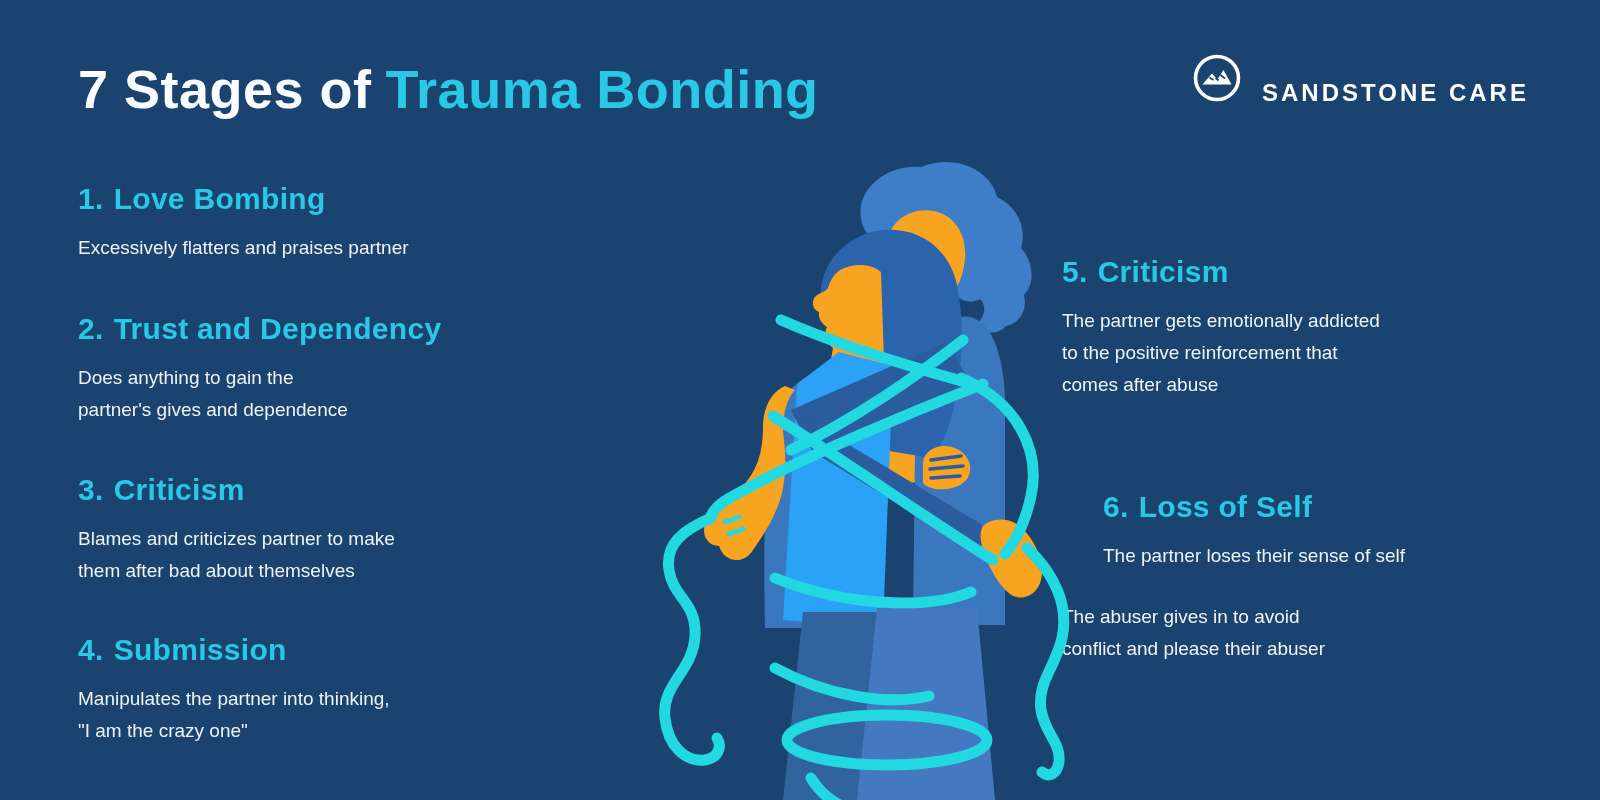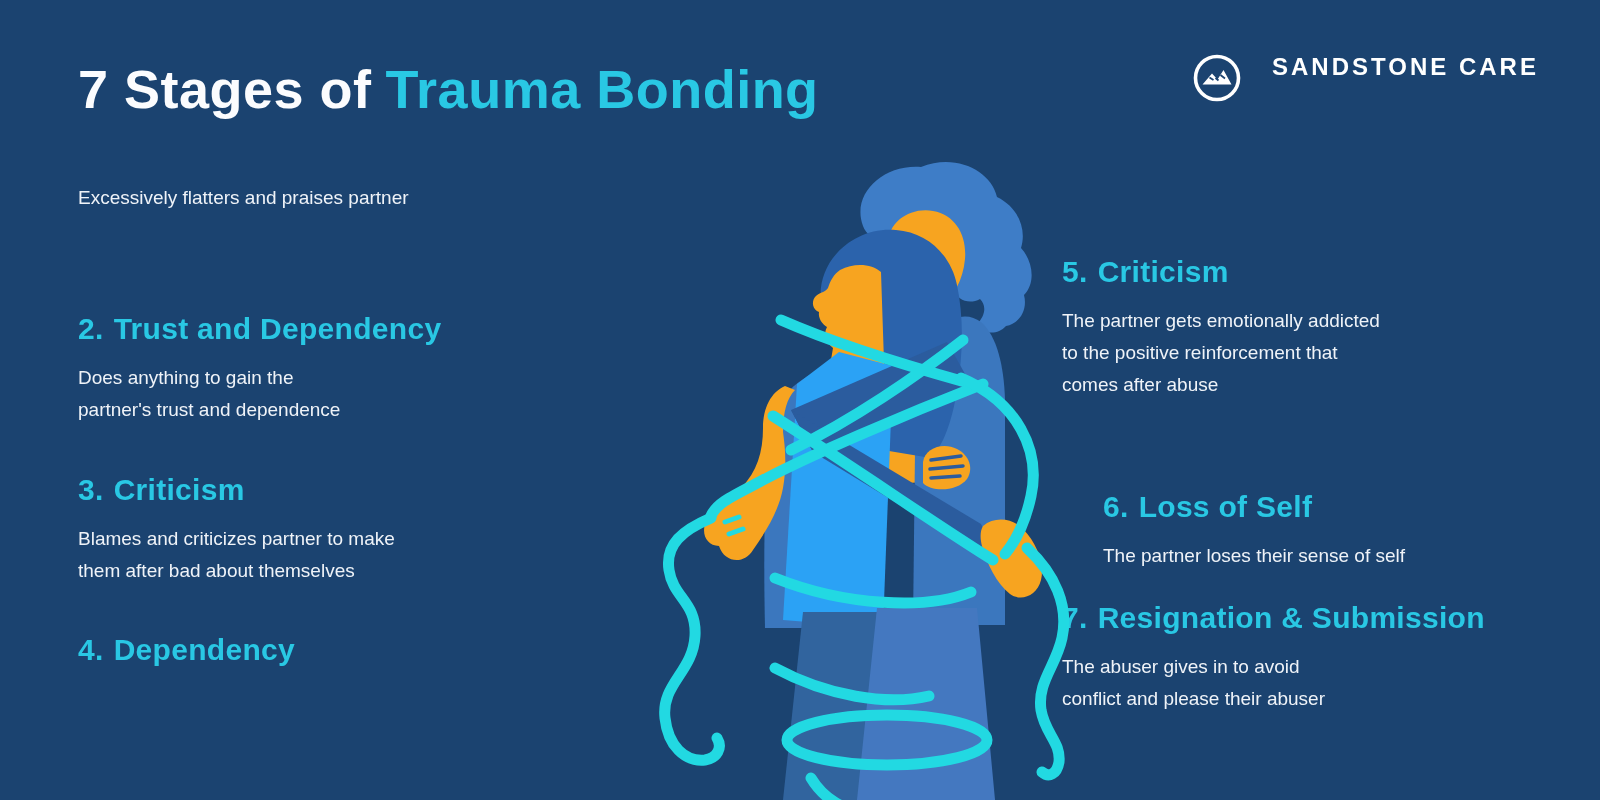--- a/index.html
+++ b/index.html
@@ -11,21 +11,21 @@
   }
   .title{
     position:absolute;left:78px;top:58px;
     font-size:54px;font-weight:800;letter-spacing:.5px;
     white-space:nowrap;
   }
   .title .white{color:#FBFCFE;margin-right:14px;}
   .title .cyan{color:#29C8E4;}
   .brand{
     position:absolute;left:1192px;top:53px;
-    display:flex;align-items:flex-start;gap:30px;
+    display:flex;align-items:flex-end;gap:20px;
   }
   .brand-name{
     color:#FFFFFF;font-size:24px;font-weight:700;letter-spacing:3px;
     white-space:nowrap;
   }
   .stage{position:absolute;width:520px;}
   .stage h2{
     margin:0 0 16px 0;
     font-size:30px;font-weight:800;color:#29C8E4;letter-spacing:.3px;
     white-space:nowrap;
@@ -56,48 +56,50 @@
     <svg viewBox="0 0 50 50" width="50" height="50" aria-hidden="true">
       <circle cx="25" cy="25" r="21.5" fill="none" stroke="#FFFFFF" stroke-width="3.6"></circle>
       <path d="M10.5,31.5 L20,20.5 L25.5,26.5 L31.5,17 L39.5,31.5 Z" fill="#FFFFFF"></path>
       <path d="M17.5,24.5 L21.5,27 M28.5,22 L33,25.5 M23.5,25 L26.5,27.5" stroke="#1B4370" stroke-width="1.8" fill="none"></path>
     </svg>
   </span>
   <span class="brand-name">SANDSTONE CARE</span>
 </div>
 
 <div class="stage s1">
+  <h2><span class="num">1.</span><span>Love Bombing</span></h2>
   <p>Excessively flatters and praises partner</p>
 </div>
 <div class="stage s2">
   <h2><span class="num">2.</span><span>Trust and Dependency</span></h2>
   <p>Does anything to gain the
-partner's trust and dependence</p>
+partner's gives and dependence</p>
 </div>
 <div class="stage s3">
   <h2><span class="num">3.</span><span>Criticism</span></h2>
   <p>Blames and criticizes partner to make
 them after bad about themselves</p>
 </div>
 <div class="stage s4">
-  <h2><span class="num">4.</span><span>Dependency</span></h2>
+  <h2><span class="num">4.</span><span>Submission</span></h2>
+  <p>Manipulates the partner into thinking,
+"I am the crazy one"</p>
 </div>
 
 <div class="stage s5">
   <h2><span class="num">5.</span><span>Criticism</span></h2>
   <p>The partner gets emotionally addicted
 to the positive reinforcement that
 comes after abuse</p>
 </div>
 <div class="stage s6">
   <h2><span class="num">6.</span><span>Loss of Self</span></h2>
   <p>The partner loses their sense of self</p>
 </div>
 <div class="stage s7">
-  <h2><span class="num">7.</span><span>Resignation &amp; Submission</span></h2>
   <p>The abuser gives in to avoid
 conflict and please their abuser</p>
 </div>
 
 <div class="illustration">
   <svg viewBox="0 0 450 650" width="450" height="650" aria-hidden="true">
 
     <path fill="#3E7DC7" d="M238,76 C226,44 258,14 296,17 C331,3 366,21 372,47 C393,57 402,79 396,98 C408,111 411,133 399,145 C403,160 394,174 381,176 C372,186 357,184 352,174 C360,166 362,156 355,149 C344,155 332,150 328,139 C306,118 278,110 261,98 C249,90 241,84 238,76 Z"></path>
 
     <path fill="#F7A420" d="M263,96 C262,72 285,57 308,61 C331,65 342,86 340,109 C338,131 328,147 316,156 L308,205 C301,262 297,300 299,332 L240,336 C251,252 257,170 263,96 Z"></path>

